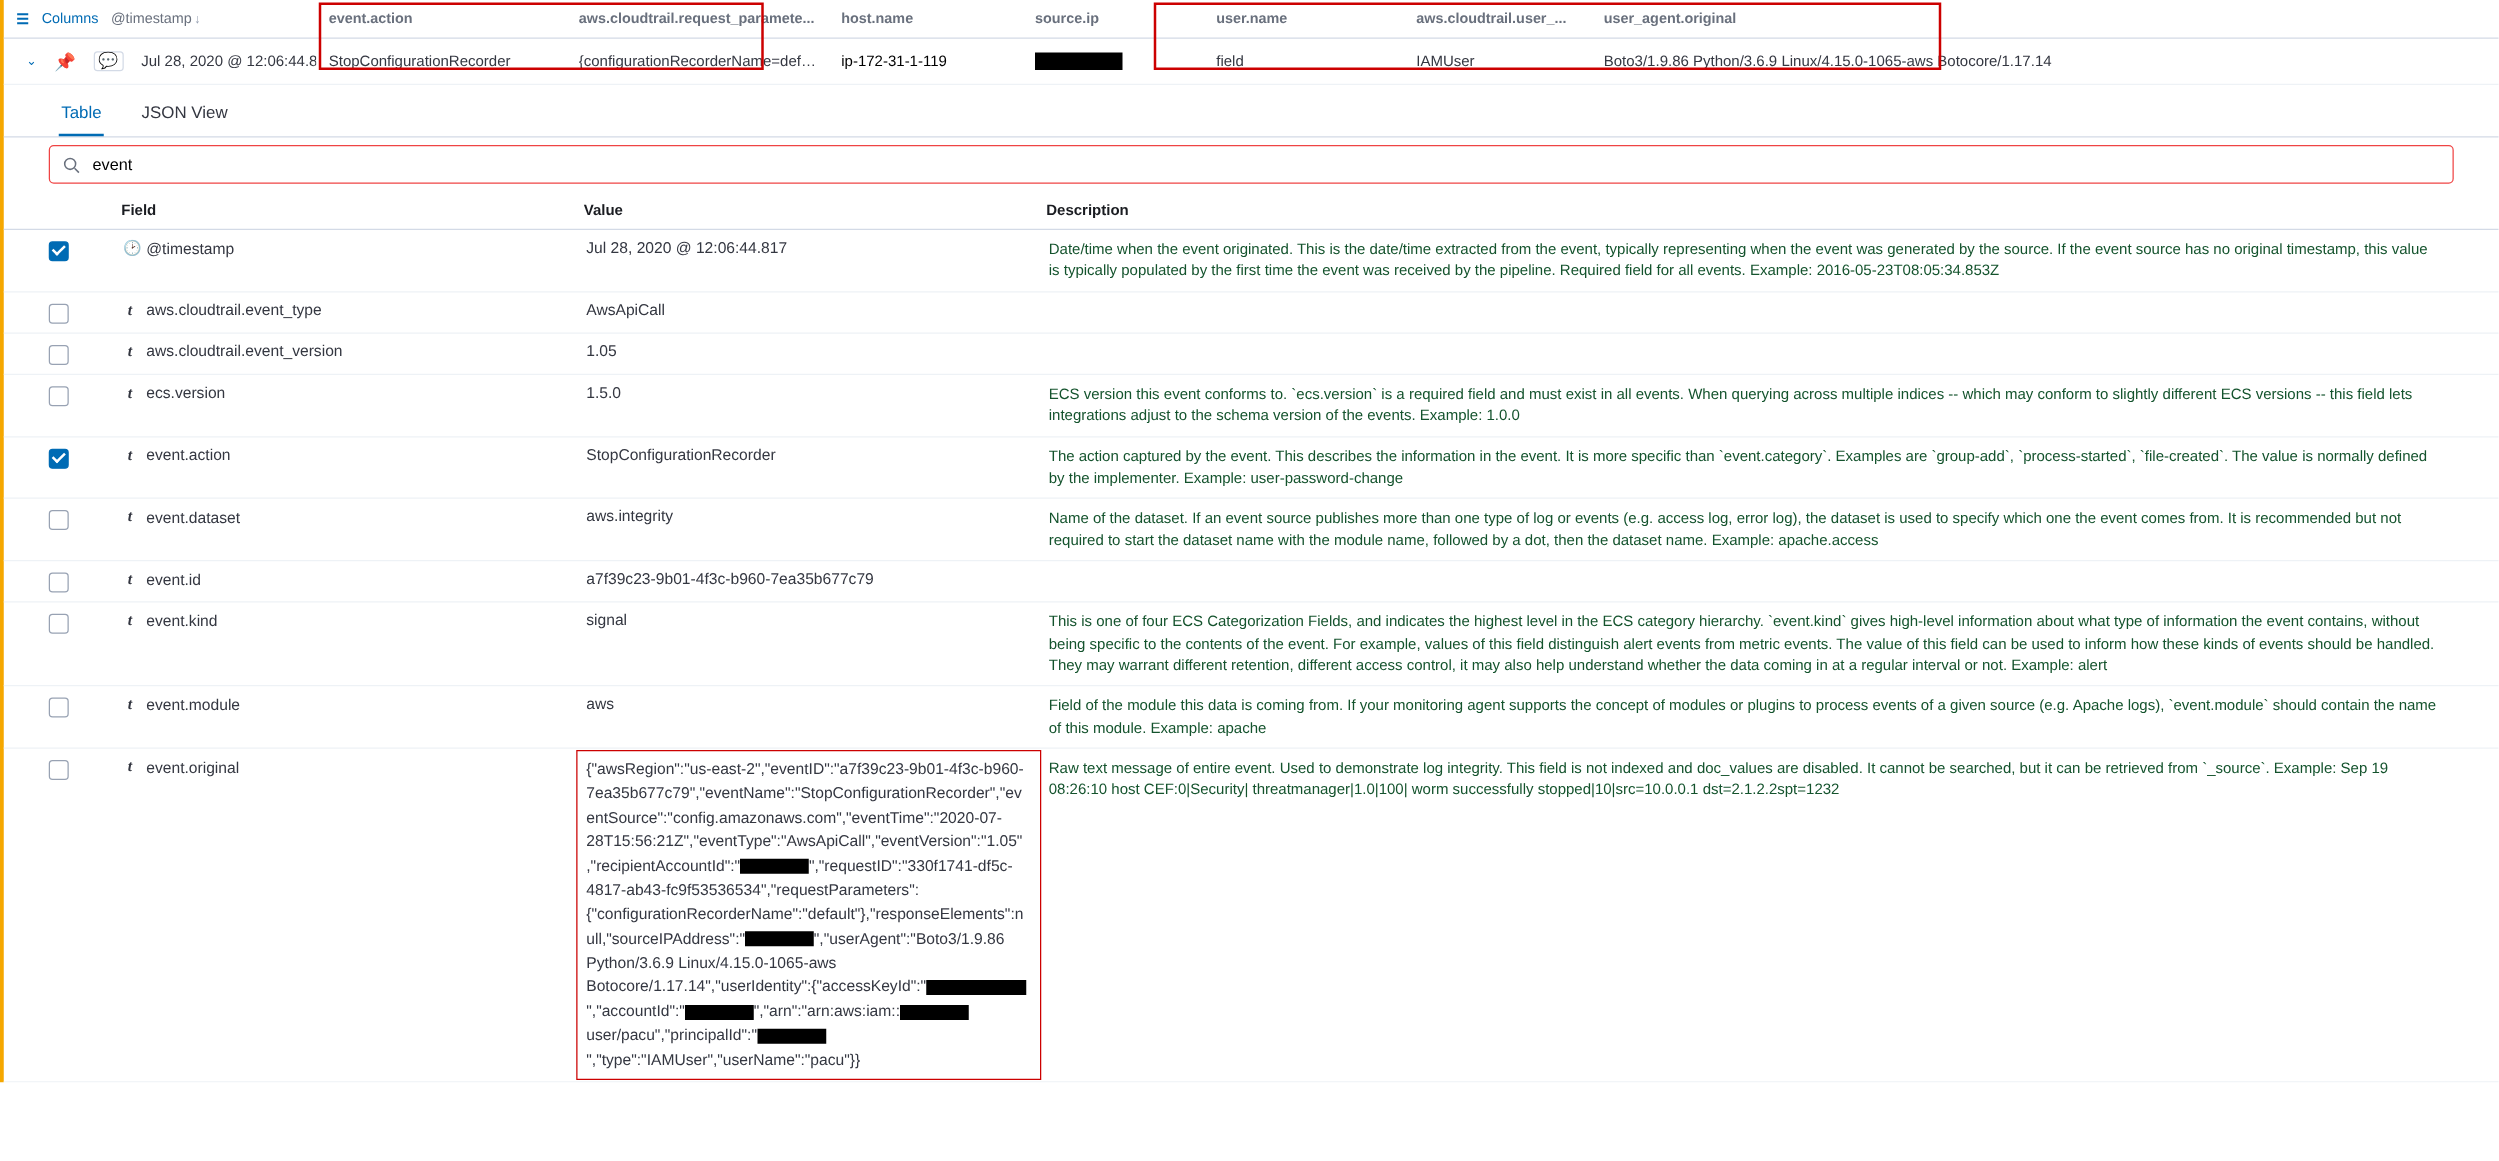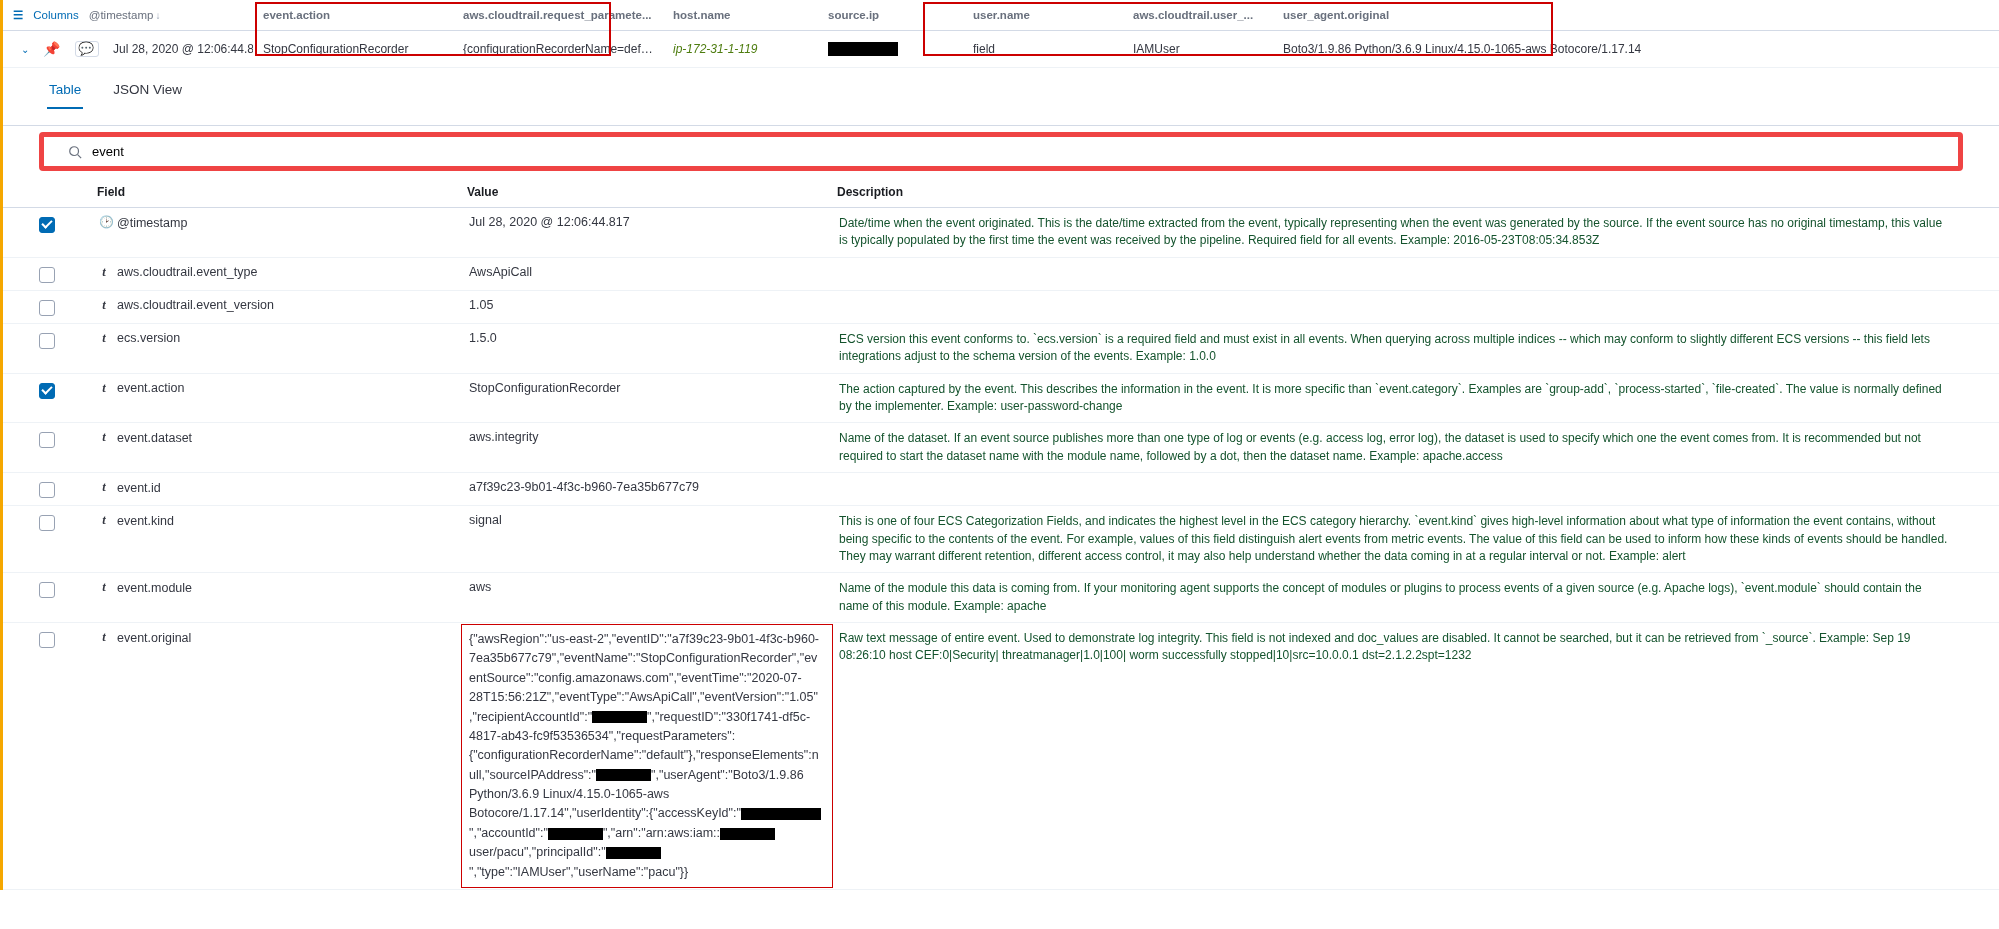--- a/index.html
+++ b/index.html
@@ -5,32 +5,32 @@
   * { box-sizing: border-box; margin: 0; padding: 0; }
   body { font-family: -apple-system, BlinkMacSystemFont, "Segoe UI", Helvetica, Arial, sans-serif; font-size: 12px; color: #343741; background: #fff; }
   .wrap { border-left: 3px solid #f5a700; padding-left: 0; }
   .hdr { display: grid; grid-template-columns: 250px 200px 210px 155px 145px 160px 150px 1fr; border-bottom: 1px solid #d3dae6; align-items: center; }
   .hdr-cell { padding: 8px 10px; font-size: 11.5px; color: #69707d; font-weight: 600; white-space: nowrap; overflow: hidden; text-overflow: ellipsis; }
   .hdr-first { display: flex; align-items: center; gap: 10px; color: #006bb4; }
   .hdr-first .columns-label { color: #006bb4; font-weight: 400; }
   .hdr-first .ts-label { color: #69707d; font-weight: 400; }
   .row { display: grid; grid-template-columns: 250px 200px 210px 155px 145px 160px 150px 1fr; border-bottom: 1px solid #eef2f6; align-items: center; }
   .cell { padding: 10px 10px; font-size: 12px; color: #343741; white-space: nowrap; overflow: hidden; text-overflow: ellipsis; }
-  .link { color: #4d7c0f; font-style: italic; }
+  .link { color: #000000; }
   .redact { display: inline-block; width: 70px; height: 14px; background: #000; vertical-align: middle; }
   .redact-sm { width: 48px; height: 12px; }
   .first { display: flex; align-items: center; gap: 14px; padding-left: 18px; }
   .caret { color: #006bb4; font-size: 10px; }
   .pin { color: #006bb4; font-size: 14px; }
   .chat { color: #69707d; font-size: 13px; border: 1px solid #d3dae6; border-radius: 3px; padding: 0 3px; line-height: 14px; }
   .redbox1 { position: absolute; border: 2px solid #cc0000; pointer-events: none; }
-  .tabs { display: flex; gap: 28px; padding: 14px 0 16px 44px; border-bottom: 1px solid #d3dae6; }
+  .tabs { display: flex; gap: 28px; padding: 14px 0 0 44px; border-bottom: 1px solid #d3dae6; }
   .tab { padding: 0 2px 10px 2px; color: #343741; font-size: 13.5px; cursor: pointer; }
   .tab.active { color: #006bb4; border-bottom: 2px solid #006bb4; font-weight: 500; }
-  .search { margin: 6px 36px 0 36px; border: 5px solid #ef4444; border-radius: 4px; display: flex; align-items: center; padding: 7px 24px; gap: 10px; }
+  .search { margin: 6px 36px 0 36px; border: 1px solid #ef4444; border-radius: 4px; display: flex; align-items: center; padding: 7px 10px; gap: 10px; }
   .search svg { width: 14px; height: 14px; }
   .search input { border: none; outline: none; font-size: 13px; flex: 1; }
   .thead { display: grid; grid-template-columns: 60px 370px 370px 1fr; padding: 14px 36px 8px 34px; border-bottom: 1px solid #d3dae6; }
   .thead .th { font-size: 12px; font-weight: 700; color: #1a1c21; }
   .trow { display: grid; grid-template-columns: 60px 370px 370px 1fr; padding: 7px 36px; border-bottom: 1px solid #eef2f6; align-items: flex-start; }
   .check { width: 16px; height: 16px; border: 1px solid #98a2b3; border-radius: 3px; cursor: pointer; margin-top: 2px; }
   .check.on { background: #006bb4; border-color: #006bb4; position: relative; }
   .check.on::after { content: ""; position: absolute; left: 4px; top: 0px; width: 4px; height: 8px; border: solid #fff; border-width: 0 2px 2px 0; transform: rotate(45deg); }
   .fld { display: flex; align-items: center; gap: 8px; color: #343741; font-size: 12.5px; }
   .ftype { font-family: Georgia, serif; font-style: italic; font-weight: 700; color: #343741; width: 10px; text-align: center; }
@@ -191,21 +191,21 @@
       </div>
       <div class="trow">
         <div>
           <div class="check"></div>
         </div>
         <div class="fld">
           <span class="ftype">t</span>
           <span>event.module</span>
         </div>
         <div class="val">aws</div>
-        <div class="desc">Name of the module this data is coming from. If your monitoring agent supports the concept of modules or plugins to process events of a given source (e.g. Apache logs), `event.module` should contain the name of this module. Example: apache</div>
+        <div class="desc">Field of the module this data is coming from. If your monitoring agent supports the concept of modules or plugins to process events of a given source (e.g. Apache logs), `event.module` should contain the name of this module. Example: apache</div>
       </div>
       <div class="trow">
         <div>
           <div class="check"></div>
         </div>
         <div class="fld">
           <span class="ftype">t</span>
           <span>event.original</span>
         </div>
         <div class="val orig">{"awsRegion":"us-east-2","eventID":"a7f39c23-9b01-4f3c-b960-7ea35b677c79","eventName":"StopConfigurationRecorder","eventSource":"config.amazonaws.com","eventTime":"2020-07-28T15:56:21Z","eventType":"AwsApiCall","eventVersion":"1.05","recipientAccountId":"<span class="redact redact-sm" style="width:55px"></span>","requestID":"330f1741-df5c-4817-ab43-fc9f53536534","requestParameters":{"configurationRecorderName":"default"},"responseElements":null,"sourceIPAddress":"<span class="redact redact-sm" style="width:55px"></span>","userAgent":"Boto3/1.9.86 Python/3.6.9 Linux/4.15.0-1065-aws Botocore/1.17.14","userIdentity":{"accessKeyId":"<span class="redact redact-sm" style="width:80px"></span>","accountId":"<span class="redact redact-sm" style="width:55px"></span>","arn":"arn:aws:iam::<span class="redact redact-sm" style="width:55px"></span>user/pacu","principalId":"<span class="redact redact-sm" style="width:55px"></span>","type":"IAMUser","userName":"pacu"}}<div class="orig-box" style="inset: -6px 6px -6px -8px;"></div></div>

